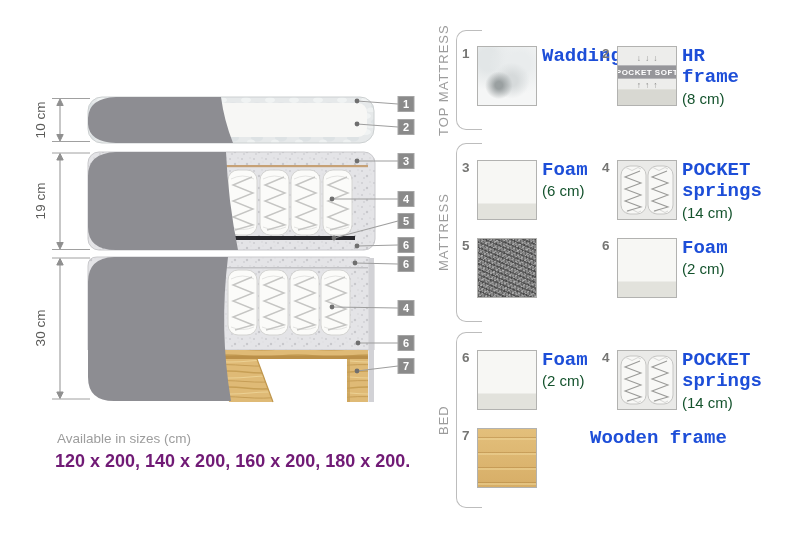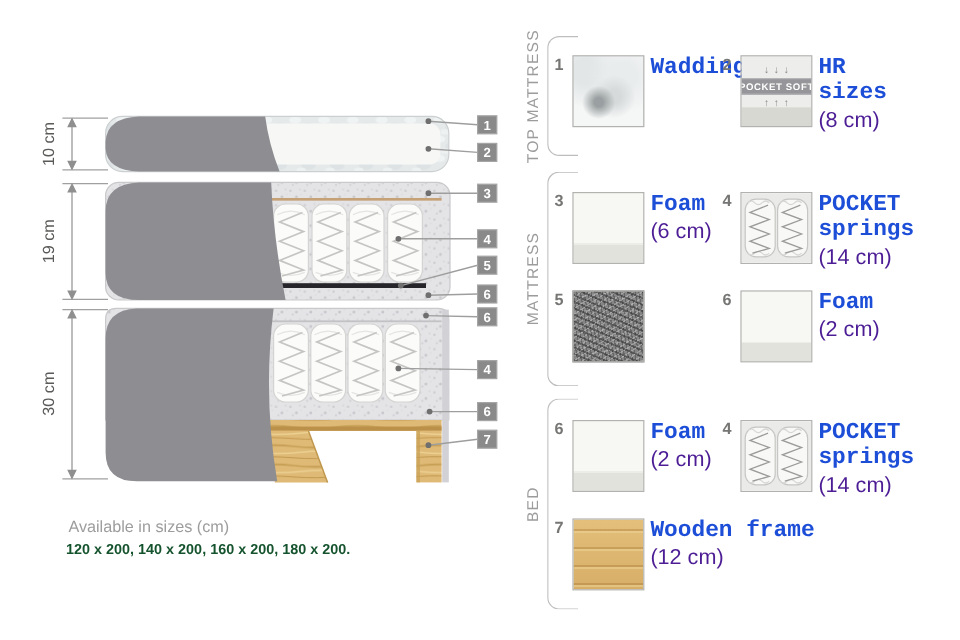--- a/index.html
+++ b/index.html
@@ -13,23 +13,23 @@
              font-size:13px;letter-spacing:1px;color:#9c9c9c;white-space:nowrap;}
   .bracket{position:absolute;left:456px;width:26px;
            border-left:1.5px solid #bdbdbd;border-top:1.5px solid #bdbdbd;border-bottom:1.5px solid #bdbdbd;
            border-radius:10px 0 0 10px;box-sizing:border-box;}
   .items{position:absolute;left:462px;display:grid;grid-template-columns:140px auto;grid-row-gap:16px;}
   .item{display:flex;align-items:flex-start;}
   .item-num{width:15px;flex:none;font-size:13.5px;font-weight:bold;color:#767674;padding-top:0px;}
   .sw{width:58px;height:58px;flex:none;border:1px solid #b2b2b0;position:relative;overflow:hidden;}
   .item-label{margin-left:5px;width:72px;}
   .item--wide .item-label{width:auto;}
-  .item--wide .item-name{white-space:nowrap;}
+  .item--wide .item-name{white-space:nowrap;margin-left:48px;}
   .item-name{font-size:19px;font-weight:bold;line-height:1.12;color:#1d4ed8;font-family:Liberation Mono, monospace;}
-  .item-detail{font-size:18px;line-height:1.3;color:#4c1d95;white-space:nowrap;}
+  .item-detail{font-size:15px;line-height:1.3;color:#14532d;white-space:nowrap;}
 
   
   .sw-wadding{background:
       radial-gradient(circle at 36% 66%, #9aa0a1 0 7%, rgba(154,160,161,0) 26%),
       radial-gradient(circle at 58% 58%, #d6dadb 0 12%, rgba(214,218,219,0) 38%),
       radial-gradient(circle at 72% 28%, #e9eced 0 18%, rgba(233,236,237,0) 52%),
       radial-gradient(circle at 18% 22%, #e2e6e7 0 16%, rgba(226,230,231,0) 46%),
       #f5f6f6;}
   .sw-foam{background:linear-gradient(180deg,#f7f7f4 0 72%,#ecece8 72% 74%,#e2e2dc 74% 100%);}
   .sw-hrfoam{background:linear-gradient(180deg,#ededeb 0 72%,#e0e0da 72% 74%,#d8d8d2 74% 100%);
@@ -46,21 +46,21 @@
       #858585;}
   .sw-wood{background:
       repeating-linear-gradient(180deg, rgba(160,112,44,0) 0 8px, rgba(160,112,44,.35) 8px 9.5px,
         rgba(238,212,150,.55) 9.5px 11px, rgba(160,112,44,0) 11px 15px),
       linear-gradient(180deg,#e3bf7b,#d7ae67);}
   .sw svg{display:block;}
 
   
   .footer{position:absolute;left:57px;top:431px;}
   .footer-line1{font-size:13.5px;color:#9d9d9d;}
-  .footer-line2{font-size:12px;font-weight:bold;color:#14532d;margin-top:5px;margin-left:-2px;}
+  .footer-line2{font-size:18px;font-weight:bold;color:#701a75;margin-top:5px;margin-left:-2px;}
 </style>
 </head>
 <body>
 
 <div id="page">
 
   <svg class="diagram-svg" width="430" height="533" viewBox="0 0 430 533">
     <defs>
       <pattern id="foamPat" width="12" height="12" patternUnits="userSpaceOnUse">
         <rect width="12" height="12" fill="#e4e4e7"></rect>
@@ -233,21 +233,21 @@
       </div>
     </div>
     <div class="item">
       <span class="item-num">2</span>
       <div class="sw sw-hrfoam">
         <span class="arrows down">↓↓↓</span>
         <span class="es-badge">POCKET SOFT</span>
         <span class="arrows up">↑↑↑</span>
       </div>
       <div class="item-label">
-        <div class="item-name">HR sizes</div>
+        <div class="item-name">HR frame</div>
         <div class="item-detail">(8 cm)</div>
       </div>
     </div>
   </div>
 
   <div class="sec-title" style="top:143px;height:179px;">MATTRESS</div>
   <div class="bracket" style="top:143px;height:179px;"></div>
   <div class="items" style="top:160px;">
     <div class="item">
       <span class="item-num">3</span>
@@ -320,21 +320,20 @@
       <div class="item-label">
         <div class="item-name">POCKET springs</div>
         <div class="item-detail">(14 cm)</div>
       </div>
     </div>
     <div class="item item--wide">
       <span class="item-num">7</span>
       <div class="sw sw-wood"></div>
       <div class="item-label">
         <div class="item-name">Wooden frame</div>
-        <div class="item-detail">(12 cm)</div>
       </div>
     </div>
   </div>
 
   <div class="footer">
     <div class="footer-line1">Available in sizes (cm)</div>
     <div class="footer-line2">120 x 200, 140 x 200, 160 x 200, 180 x 200.</div>
   </div>
 
 </div>

